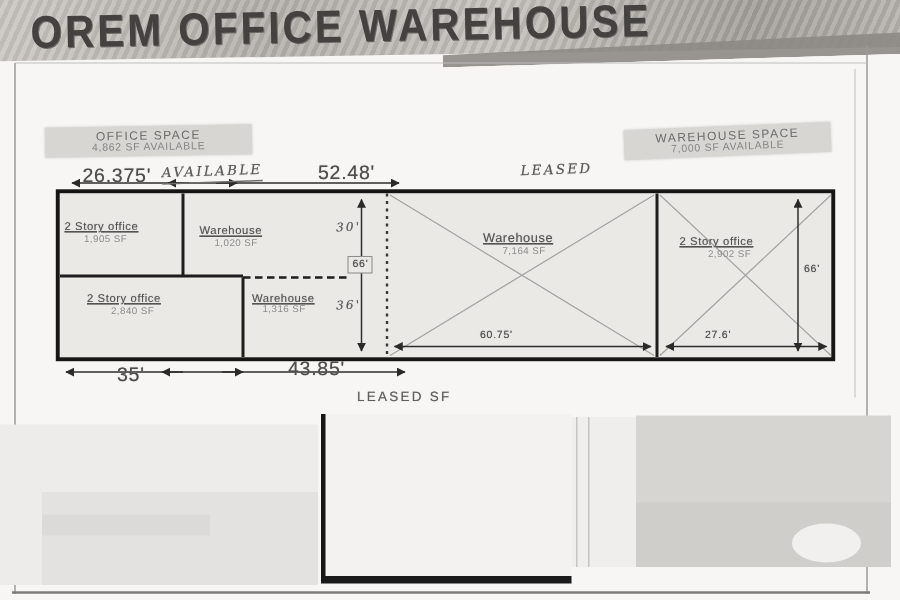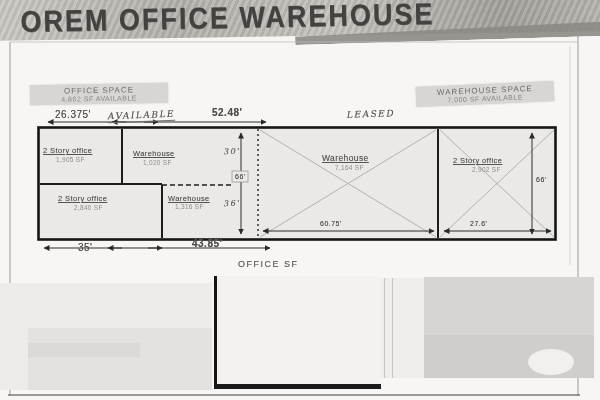--- a/index.html
+++ b/index.html
@@ -32,21 +32,21 @@
   
   .space-label {
     position:absolute; background:#d8d6d3; text-align:center; padding:2px 4px;
     color:#6d6c6a; box-shadow:0 0 2px rgba(0,0,0,.18);
   }
   .space-label .t1 { font-size:8px; letter-spacing:1px; }
   .space-label .t2 { font-size:7px; letter-spacing:.5px; color:#878583; }
   #office-label   { left:30px;  top:84px; width:130px; transform:rotate(-1deg); }
   #warehouse-label{ left:416px; top:84px; width:130px; transform:rotate(-2.4deg); }
   
-  .dim  { position:absolute; font-size:10px; color:#4f4e4c; letter-spacing:.5px;
+  .dim  { position:absolute; font-size:13px; color:#4f4e4c; letter-spacing:.5px;
           text-shadow:0 0 .6px #8a8a8a; white-space:nowrap; }
   .dim.small { font-size:7px; }
   .hand { position:absolute; font-family:"DejaVu Serif", serif; font-style:italic;
           font-size:9px; letter-spacing:1.5px; color:#5b5a58; white-space:nowrap;
           transform:rotate(-2deg); text-shadow:0 0 .6px #999; }
   .hand.underline { border-bottom:1px solid #6f6e6c; padding-bottom:1px; }
   
   .rname { position:absolute; font-size:7.5px; color:#545452; letter-spacing:.4px;
            white-space:nowrap; text-shadow:0 0 .7px #9a9a9a;text-decoration:underline; }
   .rarea { position:absolute; font-size:6.5px; color:#8d8c8a; letter-spacing:.3px;
@@ -135,21 +135,21 @@
     <div class="t1">OFFICE SPACE</div>
     <div class="t2">4,862 SF AVAILABLE</div>
   </div>
   <div class="space-label" id="warehouse-label">
     <div class="t1">WAREHOUSE SPACE</div>
     <div class="t2">7,000 SF AVAILABLE</div>
   </div>
 
   <div class="dim" style="left:55px;  top:109px;">26.375'</div>
   <div class="hand underline" style="left:108px; top:110px;">AVAILABLE</div>
-  <div class="dim" style="left:212px; top:107px;font-weight:bold;">52.48'</div>
+  <div class="dim" style="left:212px; top:107px;">52.48'</div>
   <div class="hand" style="left:347px; top:109px;">LEASED</div>
 
   <div class="rname" style="left:43px;  top:146px;">2 Story office</div>
   <div class="rarea" style="left:56px;  top:156px;">1,905 SF</div>
 
   <div class="rname" style="left:133px; top:149px;">Warehouse</div>
   <div class="rarea" style="left:143px; top:159px;">1,020 SF</div>
 
   <div class="rname" style="left:58px;  top:194px;">2 Story office</div>
   <div class="rarea" style="left:74px;  top:204px;">2,840 SF</div>
@@ -164,23 +164,23 @@
   <div class="rarea" style="left:472px; top:166px;">2,902 SF</div>
 
   <div class="hand" style="left:224px; top:147px; font-size:8px;">30'</div>
   <div class="dim small" style="left:235px; top:173px;">66'</div>
   <div class="hand" style="left:224px; top:199px; font-size:8px;">36'</div>
   <div class="dim small" style="left:536px; top:176px;">66'</div>
 
   <div class="dim small" style="left:320px; top:220px;">60.75'</div>
   <div class="dim small" style="left:470px; top:220px;">27.6'</div>
   <div class="dim" style="left:78px;  top:242px;">35'</div>
-  <div class="dim" style="left:192px; top:238px;font-weight:bold;">43.85'</div>
+  <div class="dim" style="left:192px; top:238px;">43.85'</div>
 
-  <div class="total-sf">OFFICE SF</div>
+  <div class="total-sf">LEASED SF</div>
 
   <div class="blk" id="blk-left">
     <div class="ov1"></div>
     <div class="ov2"></div>
   </div>
   <div class="blk" id="box-mid"></div>
   <div class="blk" id="strip-mid">
     <div class="vl1"></div>
     <div class="vl2"></div>
   </div>

